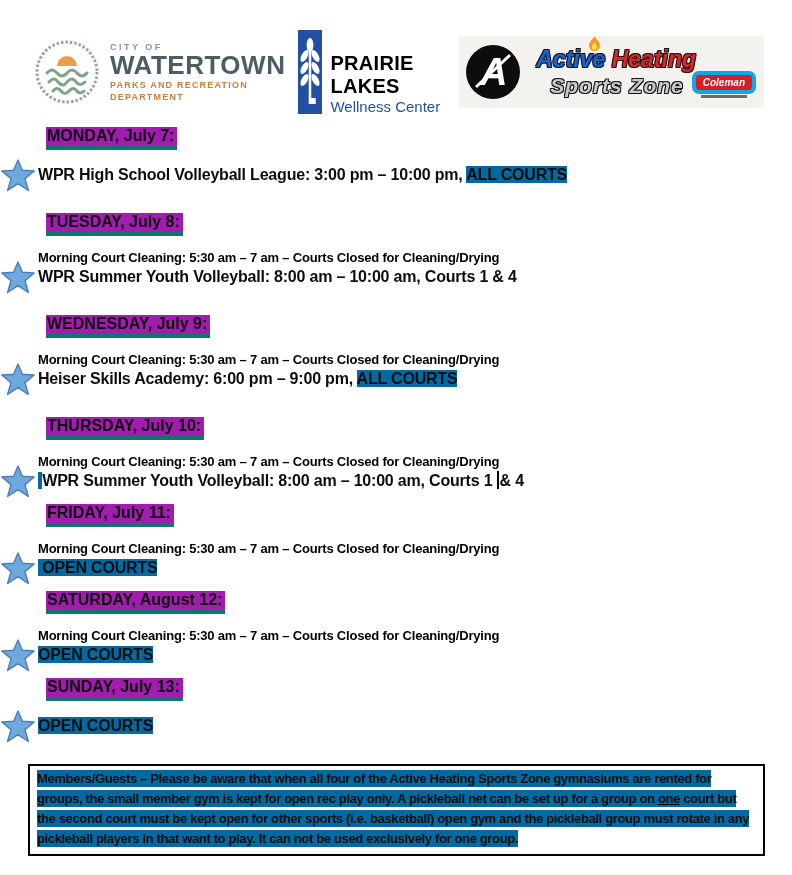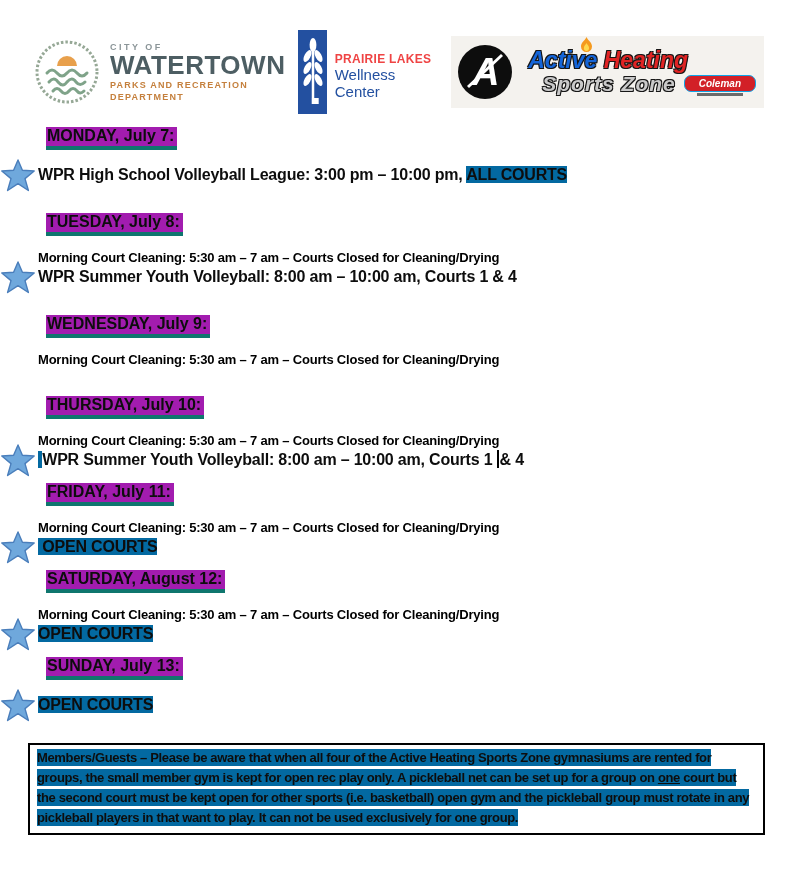--- a/index.html
+++ b/index.html
@@ -11,37 +11,37 @@
   .logos { display:flex; align-items:center; gap:13px; height:84px; margin-bottom:13px; margin-left:-4px; }
 
   .wt-logo { display:flex; align-items:center; gap:10px; }
   .wt-text .city-of { font-size:9px; letter-spacing:2.5px; color:#8b9598; font-weight:bold; }
   .wt-text .wt-name { font-size:26px; font-weight:bold; color:#4d5e63; letter-spacing:0.5px; line-height:27px; }
   .wt-text .wt-dept { font-size:9px; font-weight:bold; color:#c5803d; letter-spacing:1.2px; line-height:12px; }
 
   .pl-logo { display:flex; align-items:flex-start; gap:8px; height:84px; }
   .pl-bar { width:30px; height:84px; background:#2350a0; display:flex; align-items:center; justify-content:center; }
   .pl-text { margin-top:22px; }
-  .pl-name { font-size:12px; font-weight:bold; color:#ef4444; letter-spacing:0.3px; }
+  .pl-name { font-size:20px; font-weight:bold; color:#000000; letter-spacing:0.3px; }
   .pl-sub { font-size:15px; color:#2350a0; }
 
   .ah-logo { display:flex; align-items:center; gap:14px; background:#f4f2ee; padding:6px 8px 6px 5px; height:72px; }
   .ah-circle { flex:0 0 auto; }
   .ah-lines { display:flex; flex-direction:column; line-height:24px; }
   .ah-l1, .ah-l2 { font-style:italic; font-weight:900; white-space:nowrap; }
   .ah-l1 { font-size:23px; position:relative; }
   .ah-word1 { color:#1565d8; }
   .ah-word2 { color:#e02424; }
   .outline { text-shadow:-1px -1px 0 #161616, 1px -1px 0 #161616, -1px 1px 0 #161616, 1px 1px 0 #161616; }
   .ah-flame { position:absolute; top:-11px; left:52px; }
   .ah-l2 { font-size:21px; display:flex; align-items:flex-end; gap:8px; margin-left:14px; }
   .ah-zone { color:#c9c9c9; letter-spacing:1px; }
   .coleman { display:inline-flex; flex-direction:column; align-items:center; font-style:italic; }
   .coleman-badge { background:#d22027; color:#ffffff; font-size:10px; font-weight:bold; font-style:italic;
-    padding:2px 14px; border-radius:7px; border:1px solid #0ea5e9; line-height:11px; }
+    padding:2px 7px; border-radius:7px; border:4px solid #0ea5e9; line-height:11px; }
   .coleman-sub { width:46px; height:3px; background:#6b6b6b; margin-top:1px; }
 
   
   .day-section { margin-bottom:28px; }
   .day-section.tight { margin-bottom:13px; }
   .day-header { margin-bottom:14px; }
   .day-header span { display:inline-block; font-size:16px; font-weight:bold; background:#a21caf;
     border-bottom:4px solid #0f766e; padding:0 3px 1px 1px; line-height:18px;margin-left:8px; }
   .cleaning { font-size:13px; font-weight:bold; color:#000000; line-height:16px; letter-spacing:-0.2px; }
   .event-row { position:relative; min-height:21px; }
@@ -142,20 +142,23 @@
     <section class="day-section">
       <div class="day-header"><span>TUESDAY, July 8:</span></div>
       <div class="cleaning">Morning Court Cleaning: 5:30 am – 7 am – Courts Closed for Cleaning/Drying</div>
       <div class="event-row"><svg viewBox="0 0 34 33" class="star">
           <use href="#star-shape"></use>
         </svg><span class="event-text"><span>WPR Summer Youth Volleyball: 8:00 am – 10:00 am, Courts 1 &amp; 4</span></span></div>
     </section>
     <section class="day-section">
       <div class="day-header"><span>WEDNESDAY, July 9:</span></div>
       <div class="cleaning">Morning Court Cleaning: 5:30 am – 7 am – Courts Closed for Cleaning/Drying</div>
+      <div class="event-row"><svg viewBox="0 0 34 33" class="star">
+          <use href="#star-shape"></use>
+        </svg><span class="event-text"><span>Heiser Skills Academy: 6:00 pm – 9:00 pm, </span><span class="hl">ALL COURTS</span></span></div>
     </section>
     <section class="day-section tight">
       <div class="day-header"><span>THURSDAY, July 10:</span></div>
       <div class="cleaning">Morning Court Cleaning: 5:30 am – 7 am – Courts Closed for Cleaning/Drying</div>
       <div class="event-row"><svg viewBox="0 0 34 33" class="star">
           <use href="#star-shape"></use>
         </svg><span class="event-text"><span class="hl"> </span><span>WPR Summer Youth Volleyball: 8:00 am – 10:00 am, Courts 1 </span><span class="caret"></span><span>&amp; 4</span></span></div>
     </section>
     <section class="day-section tight">
       <div class="day-header"><span>FRIDAY, July 11:</span></div>

